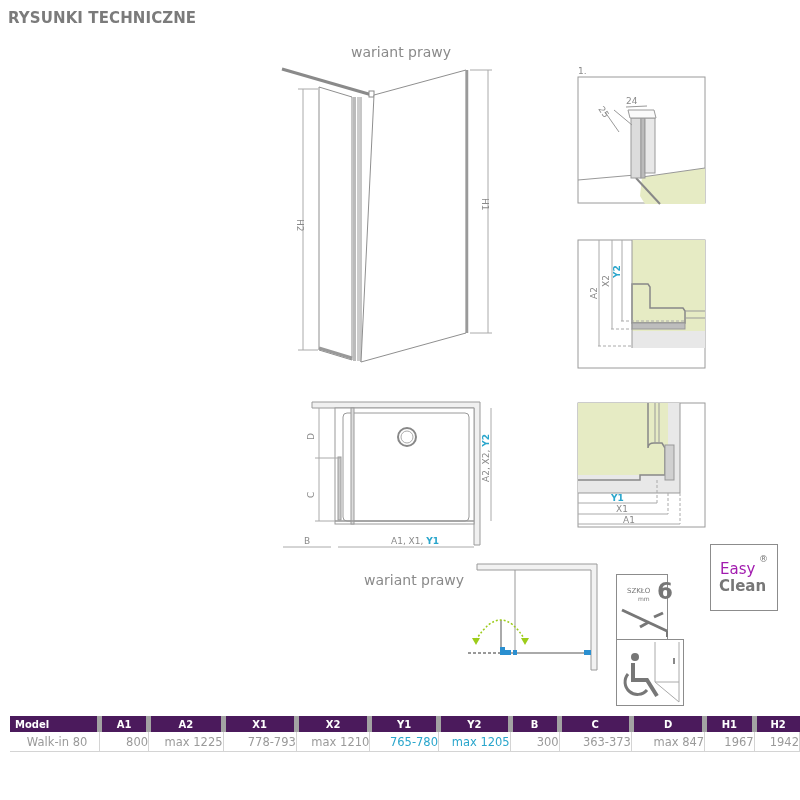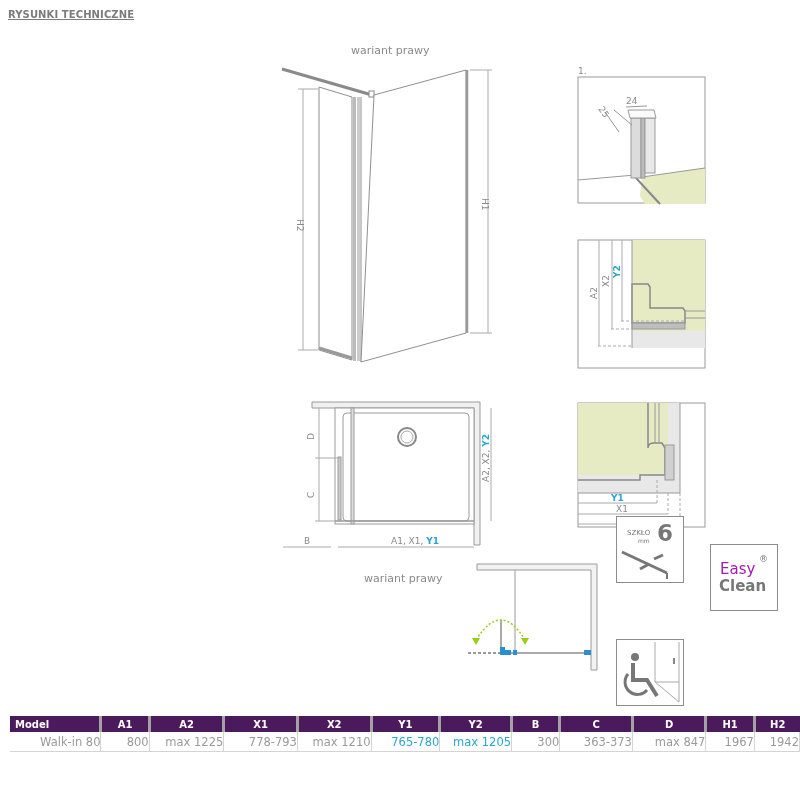--- a/index.html
+++ b/index.html
@@ -1,27 +1,27 @@
 <!DOCTYPE html>
 <html><head>
 <meta charset="utf-8">
 <style>
   html, body { margin:0; padding:0; background:#ffffff; }
   body { width:800px; height:800px; position:relative; overflow:hidden; font-family:"DejaVu Sans", sans-serif; color:#777; }
-  .title { position:absolute; left:8px; top:9px; font-size:10px; font-weight:bold; color:#7b7b7b; letter-spacing:0.1px;text-decoration:underline; }
-  .caption { position:absolute; font-size:11px; color:#8a8a8a; }
+  .title { position:absolute; left:8px; top:9px; font-size:15px; font-weight:bold; color:#7b7b7b; letter-spacing:0.1px; }
+  .caption { position:absolute; font-size:14px; color:#8a8a8a; }
   svg { position:absolute; left:0; top:0; }
   .dimtxt { font-family:"DejaVu Sans", sans-serif; font-size:9px; fill:#8a8a8a; }
   .dimblue { fill:#2aa6cc; font-weight:bold; }
   .spec-table { position:absolute; left:10px; top:716px; border-collapse:collapse; font-size:11px; }
-  .spec-table th { background:#4b1a5c; color:#ffffff; font-weight:bold; height:16px; padding:0; text-align:center; border-right:3px solid #a3a3a3; font-size:10px; }
+  .spec-table th { background:#4b1a5c; color:#ffffff; font-weight:bold; height:16px; padding:0; text-align:center; border-right:5px solid #a3a3a3; font-size:10px; }
   .spec-table th.left { text-align:left; padding-left:5px; }
   .spec-table th.strong { color:#ffffff; }
   .spec-table td { color:#9a9a9a; height:19px; padding:0; text-align:right; border:1px solid #d4d4d4; border-top:none; font-size:11.5px; }
-  .spec-table td.left { text-align:right; padding-left:5px; border-left:none; }
+  .spec-table td.left { text-align:center; padding-left:5px; border-left:none; }
   .spec-table td.blue { color:#2aa6cc;margin-top:26px; }
   .icon-box { position:absolute; border:1.5px solid #8c8c8c; background:#fff; box-sizing:border-box; }
 </style>
 </head>
 <body>
 
 <div class="title">RYSUNKI TECHNICZNE</div>
 
 <div class="caption" style="left:351px; top:44px;">wariant prawy</div>
 
@@ -153,21 +153,21 @@
     <line x1="668" y1="493" x2="668" y2="514" stroke="#aaa" stroke-dasharray="3,2"></line>
     <line x1="680" y1="493" x2="680" y2="524" stroke="#aaa" stroke-dasharray="3,2"></line>
   </g>
   <text class="dimtxt dimblue" x="611" y="501">Y1</text>
   <text class="dimtxt" x="616" y="512">X1</text>
   <text class="dimtxt" x="623" y="523">A1</text>
 </svg>
 
 <div class="caption" style="left:364px; top:572px;">wariant prawy</div>
 
-<div class="icon-box" style="left:616px; top:516px; width:68px; height:67px;">
+<div class="icon-box" style="left:616px; top:574px; width:52px; height:67px;">
   <span style="position:absolute; left:10px; top:12px; font-size:7px; color:#777;">SZKŁO</span>
   <span style="position:absolute; left:21px; top:20px; font-size:6px; color:#777;">mm</span>
   <span style="position:absolute; left:40px; top:3px; font-size:23px; font-weight:bold; color:#777;">6</span>
   <svg width="68" height="67" style="position:absolute; left:0; top:0;">
     <line x1="5" y1="35" x2="50" y2="56" stroke="#777" stroke-width="3"></line>
     <line x1="23" y1="52" x2="32" y2="47" stroke="#777" stroke-width="3"></line>
     <line x1="37" y1="42" x2="46" y2="38" stroke="#777" stroke-width="3"></line>
     <line x1="50" y1="56" x2="50" y2="62" stroke="#777" stroke-width="2"></line>
   </svg>
 </div>

